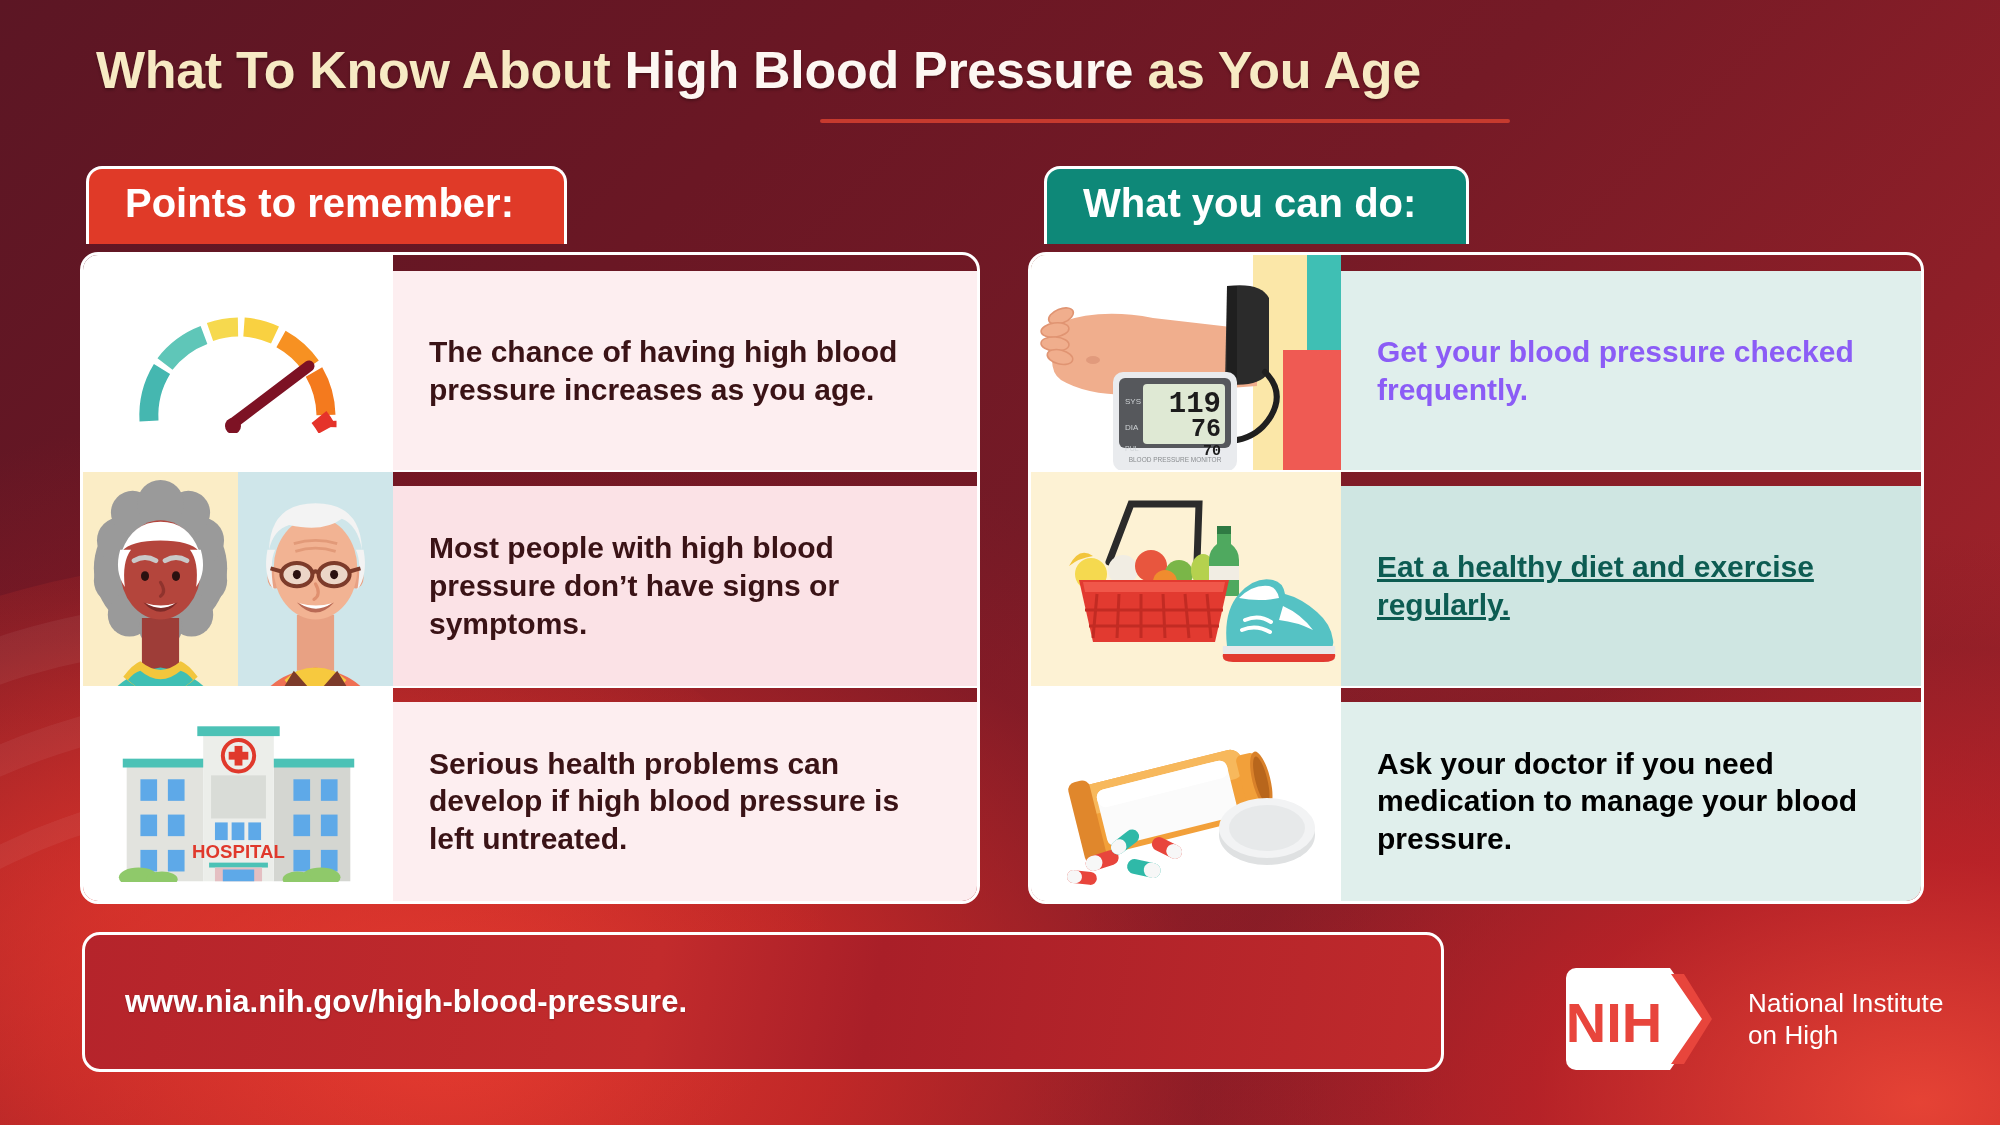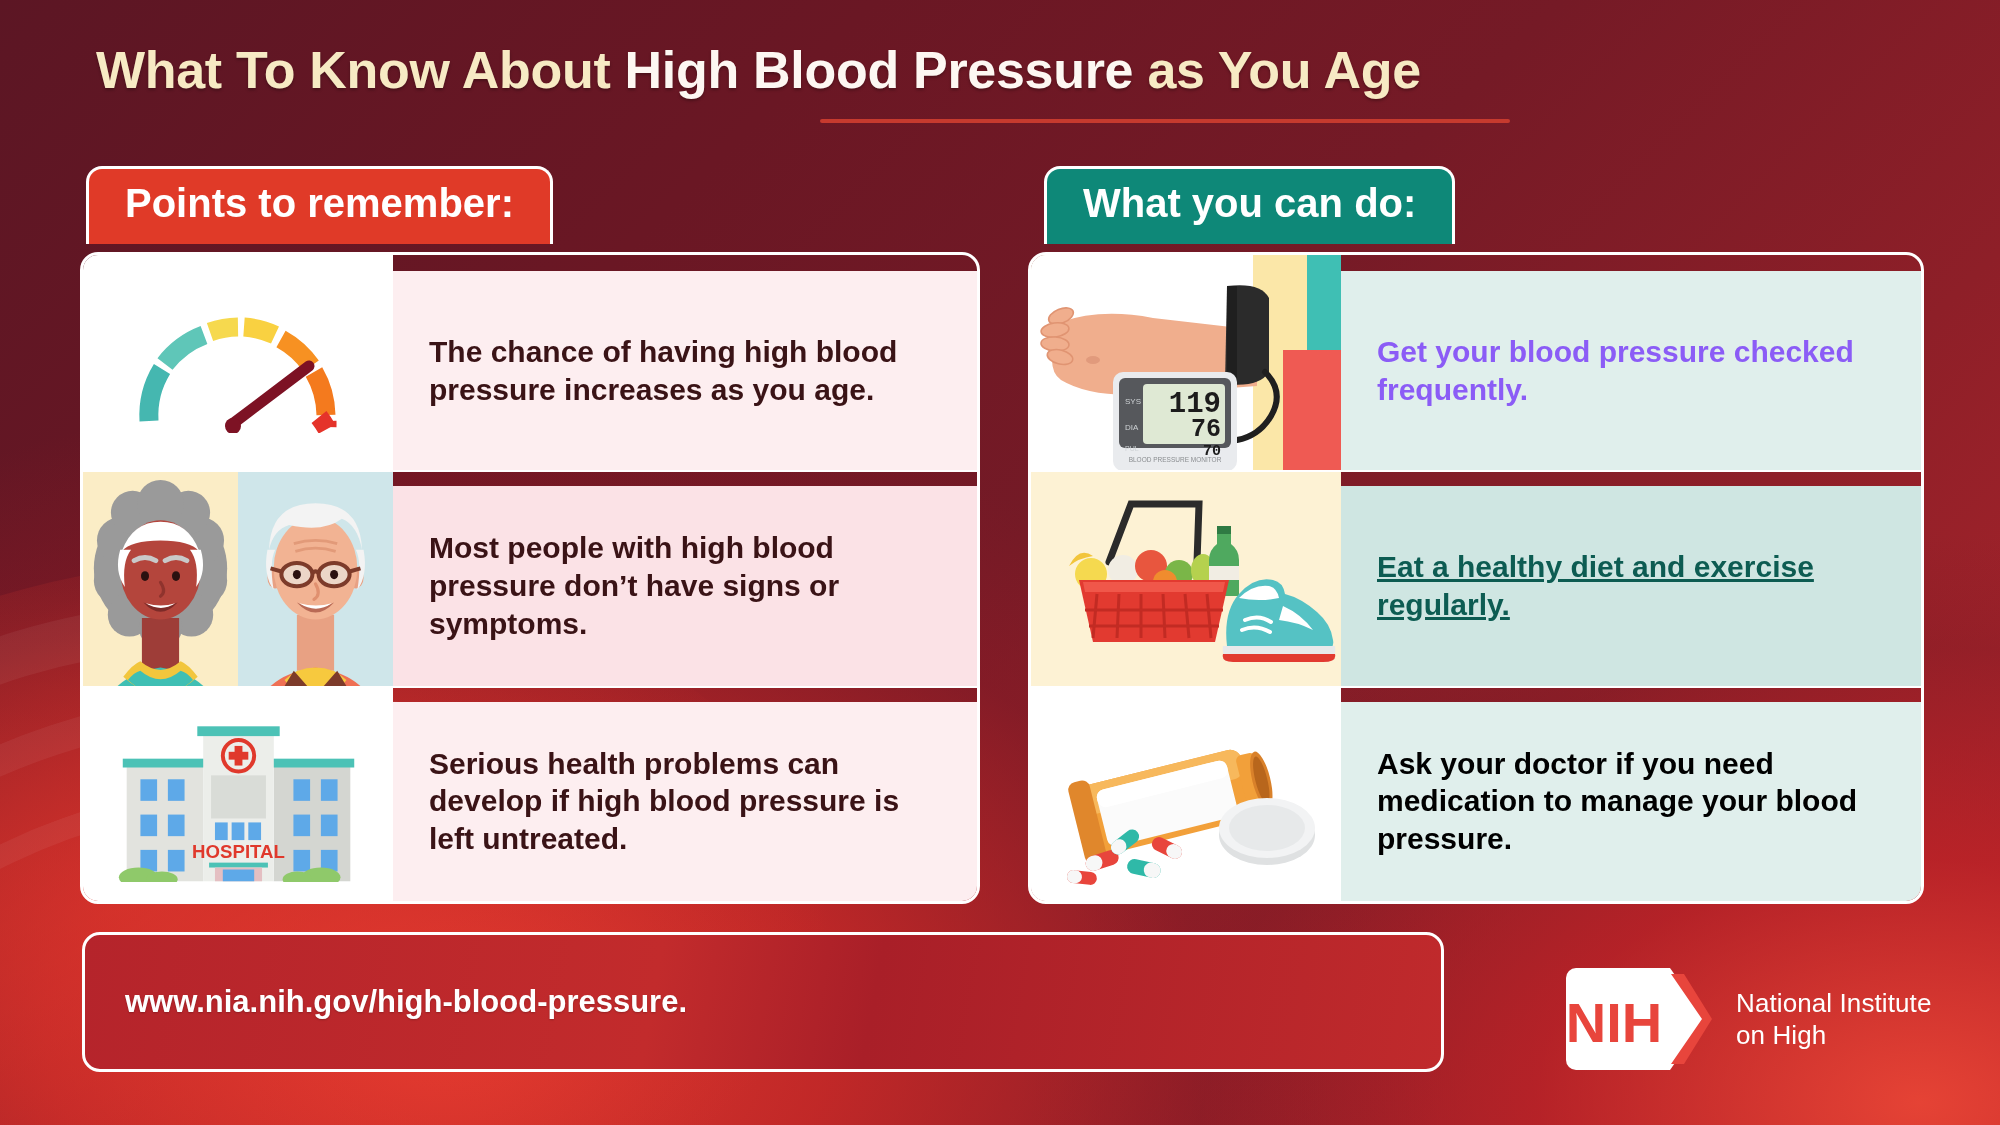--- a/index.html
+++ b/index.html
@@ -55,21 +55,21 @@
     width: 690px; height: 4px; background: #c63a2e; border-radius: 2px;
   }
 
   
   .tab {
     position: absolute;
     height: 78px;
     border-radius: 16px 16px 0 0;
     border: 3px solid #ffffff; border-bottom: none;
     display: flex; align-items: center;
-    padding: 0 36px 6px 36px;
+    padding: 0 50px 6px 36px;
     color: #ffffff; font-size: 40px; font-weight: bold;
     white-space: nowrap;
     z-index: 3;
   }
   #tab-left  { left: 86px;  top: 166px; background: #e03a28; }
   #tab-right { left: 1044px; top: 166px; background: #0e8878; }
 
   
   .panel {
     position: absolute;
@@ -138,25 +138,25 @@
     font-size: 31px; font-weight: bold; line-height: 1.38;
     white-space: nowrap;
     text-shadow: 0 1px 2px rgba(0,0,0,0.22);
   }
   #footer .l1 { color: #f8ecc7; }
   #footer .l2 { color: #ffffff; }
 
   
   #nih {
     position: absolute; left: 1566px; top: 968px;
-    display: flex; align-items: center; gap: 8px;
+    display: flex; align-items: center; gap: 36px;
     z-index: 3;
   }
   #nih-mark { position: relative; width: 146px; height: 102px; }
-  #nih-text { color: #ffffff; font-size: 26px; line-height: 1.25; letter-spacing: 0.1px; margin-left: 16px; }
+  #nih-text { color: #ffffff; font-size: 26px; line-height: 1.25; letter-spacing: 0.1px; }
 </style>
 </head>
 <body>
 
 <div id="page">
 
   <div class="blobA"></div>
   <div class="swoosh sw1"></div>
   <div class="swoosh sw2"></div>
   <div class="swoosh sw3"></div>

